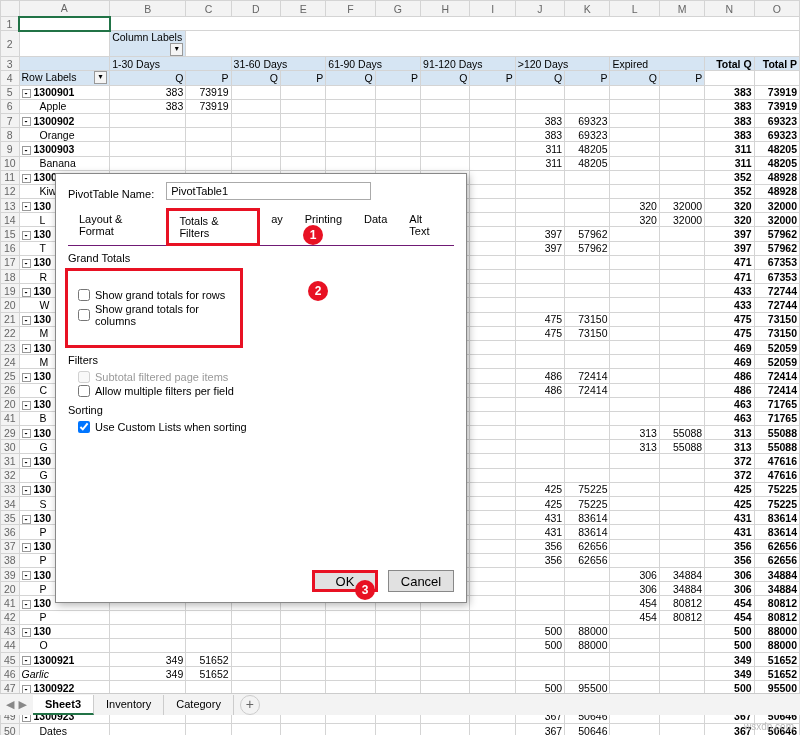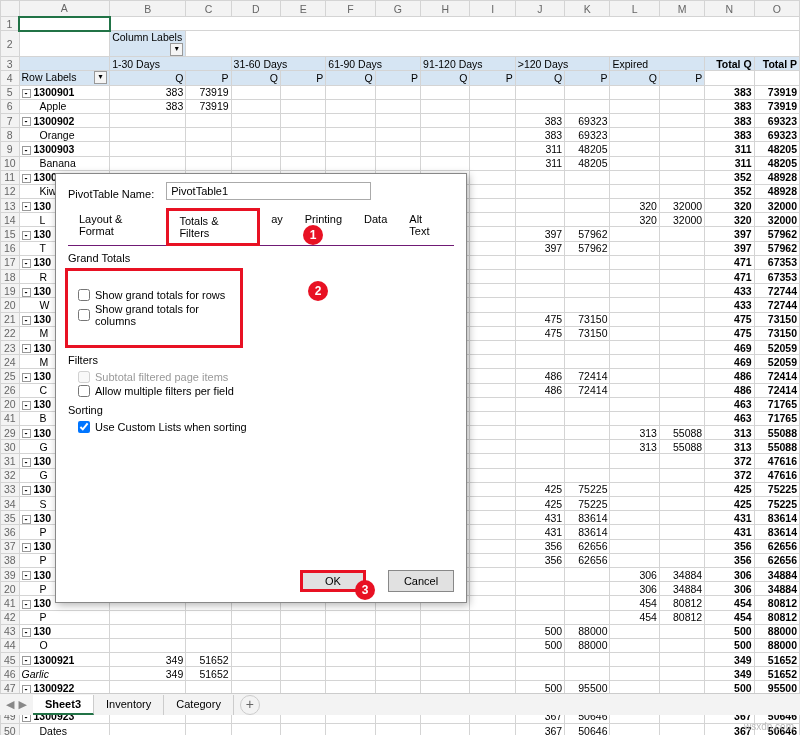--- a/index.html
+++ b/index.html
@@ -26,21 +26,21 @@
 .name-row { display: flex; align-items: flex-end; gap: 12px; margin-bottom: 8px; }
 .name-row input { flex: 0 0 205px; border: 1px solid #aaa; padding: 2px 4px; font-size: 11px; }
 .tabs { display: flex; border-bottom: 1px solid #701a75; margin-bottom: 2px; }
 .tab { padding: 4px 10px; border: 1px solid transparent; cursor: pointer; font-size: 11px; }
 .tab.active { border: 1px solid #ccc; border-bottom: 1px solid #fff; background: #fff; margin-bottom: -1px; }
 .section-title { margin: 6px 0 4px; }
 .chk-row { display: flex; align-items: center; gap: 5px; padding: 1px 0 1px 10px; }
 .chk-row input[type=checkbox] { width: 12px; height: 12px; }
 .chk-row.disabled { color: #999; }
 .dlg-buttons { position: absolute; bottom: 10px; right: 12px; display: flex; gap: 10px; }
-.dlg-btn { width: 66px; height: 22px; border: 1px solid #888; background: #e1e1e1; font-size: 11px; cursor: pointer; margin-left: 12px; }
+.dlg-btn { width: 66px; height: 22px; border: 1px solid #888; background: #e1e1e1; font-size: 13px; cursor: pointer; }
 .dlg-btn.primary { border: 1px solid #0078d4; }
 
 .hl { border: 3px solid #e81123 !important; }
 .callout { position: absolute; width: 20px; height: 20px; background: #e81123; border-radius: 50%; color: #fff; text-align: center; line-height: 20px; font-size: 12px; font-weight: bold; z-index: 100; }
 
 .sheet-tabs { position: absolute; bottom: 20px; left: 0; width: 800px; height: 22px; background: #f3f3f3; display: flex; align-items: center; border-top: 1px solid #ccc; font-size: 11px; }
 .nav-arrows { display: flex; padding: 0 6px; gap: 4px; color: #888; }
 .sheet-tab { padding: 3px 12px; border-right: 1px solid #ccc; cursor: pointer; }
 .sheet-tab.active { background: #fff; border-bottom: 2px solid #217346; font-weight: 700; }
 .add-sheet { width: 20px; height: 20px; border: 1px solid #ccc; border-radius: 50%; text-align: center; line-height: 16px; margin-left: 6px; cursor: pointer; font-size: 14px; color: #666; }

